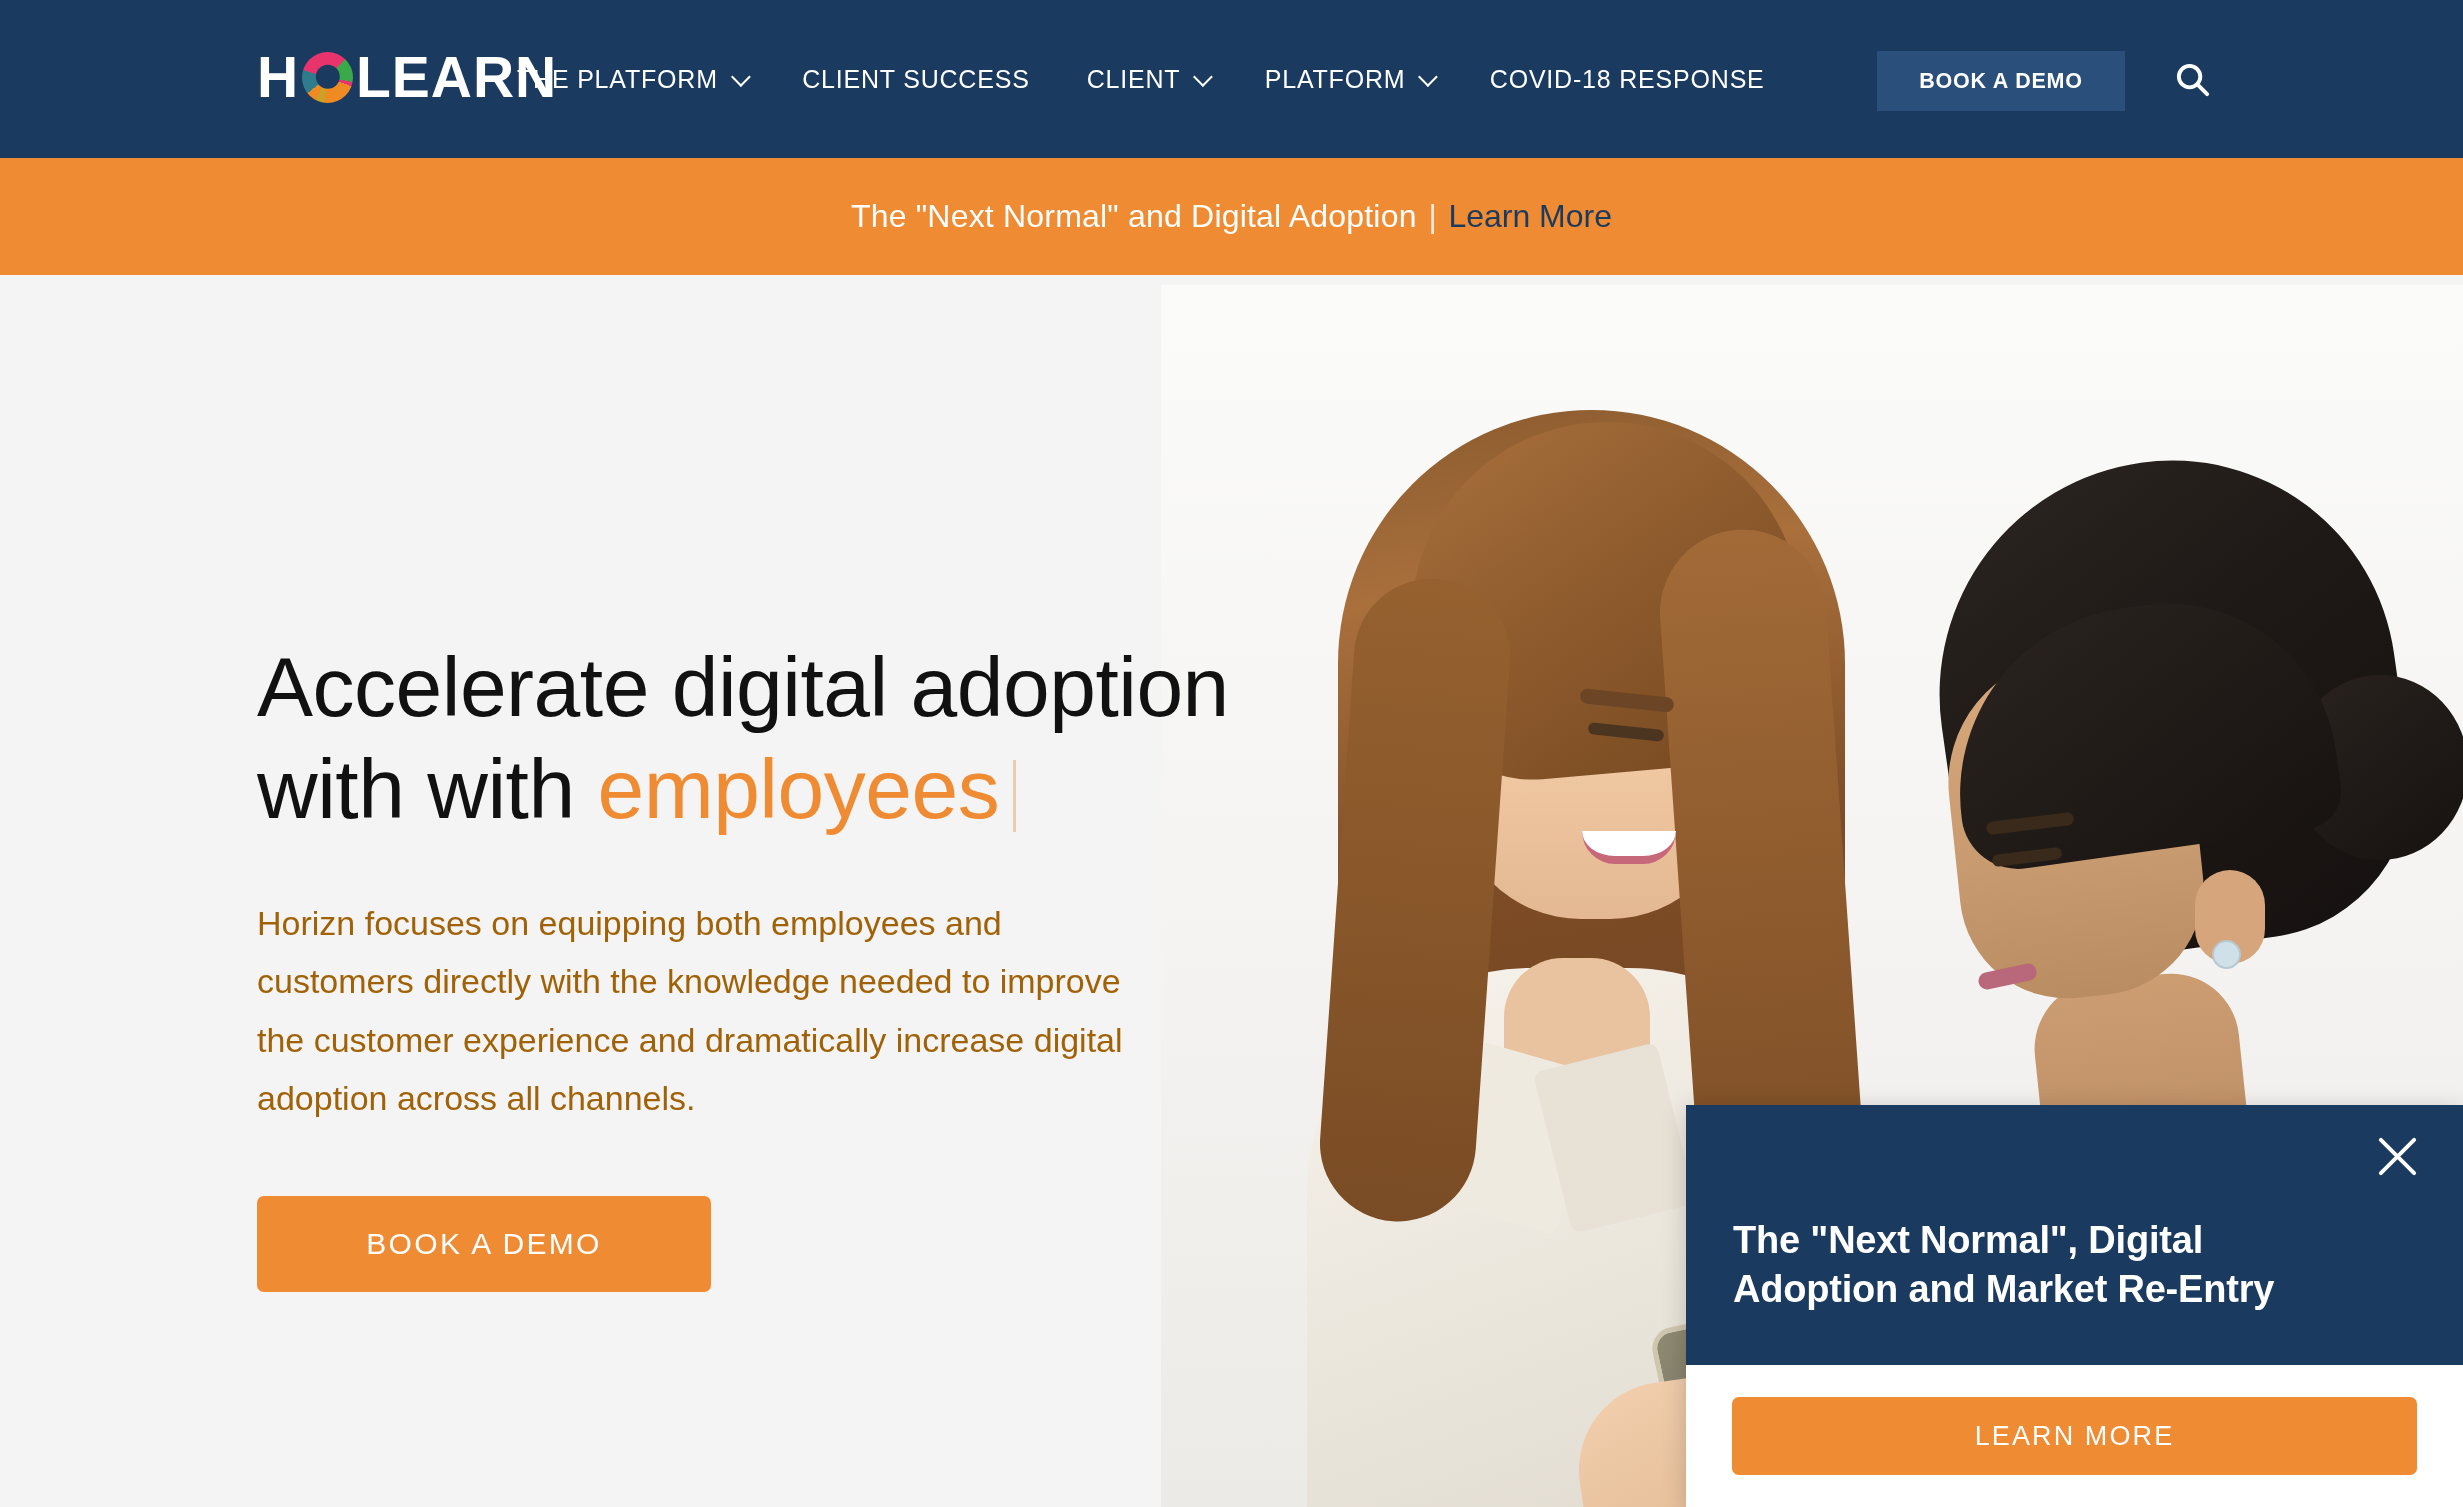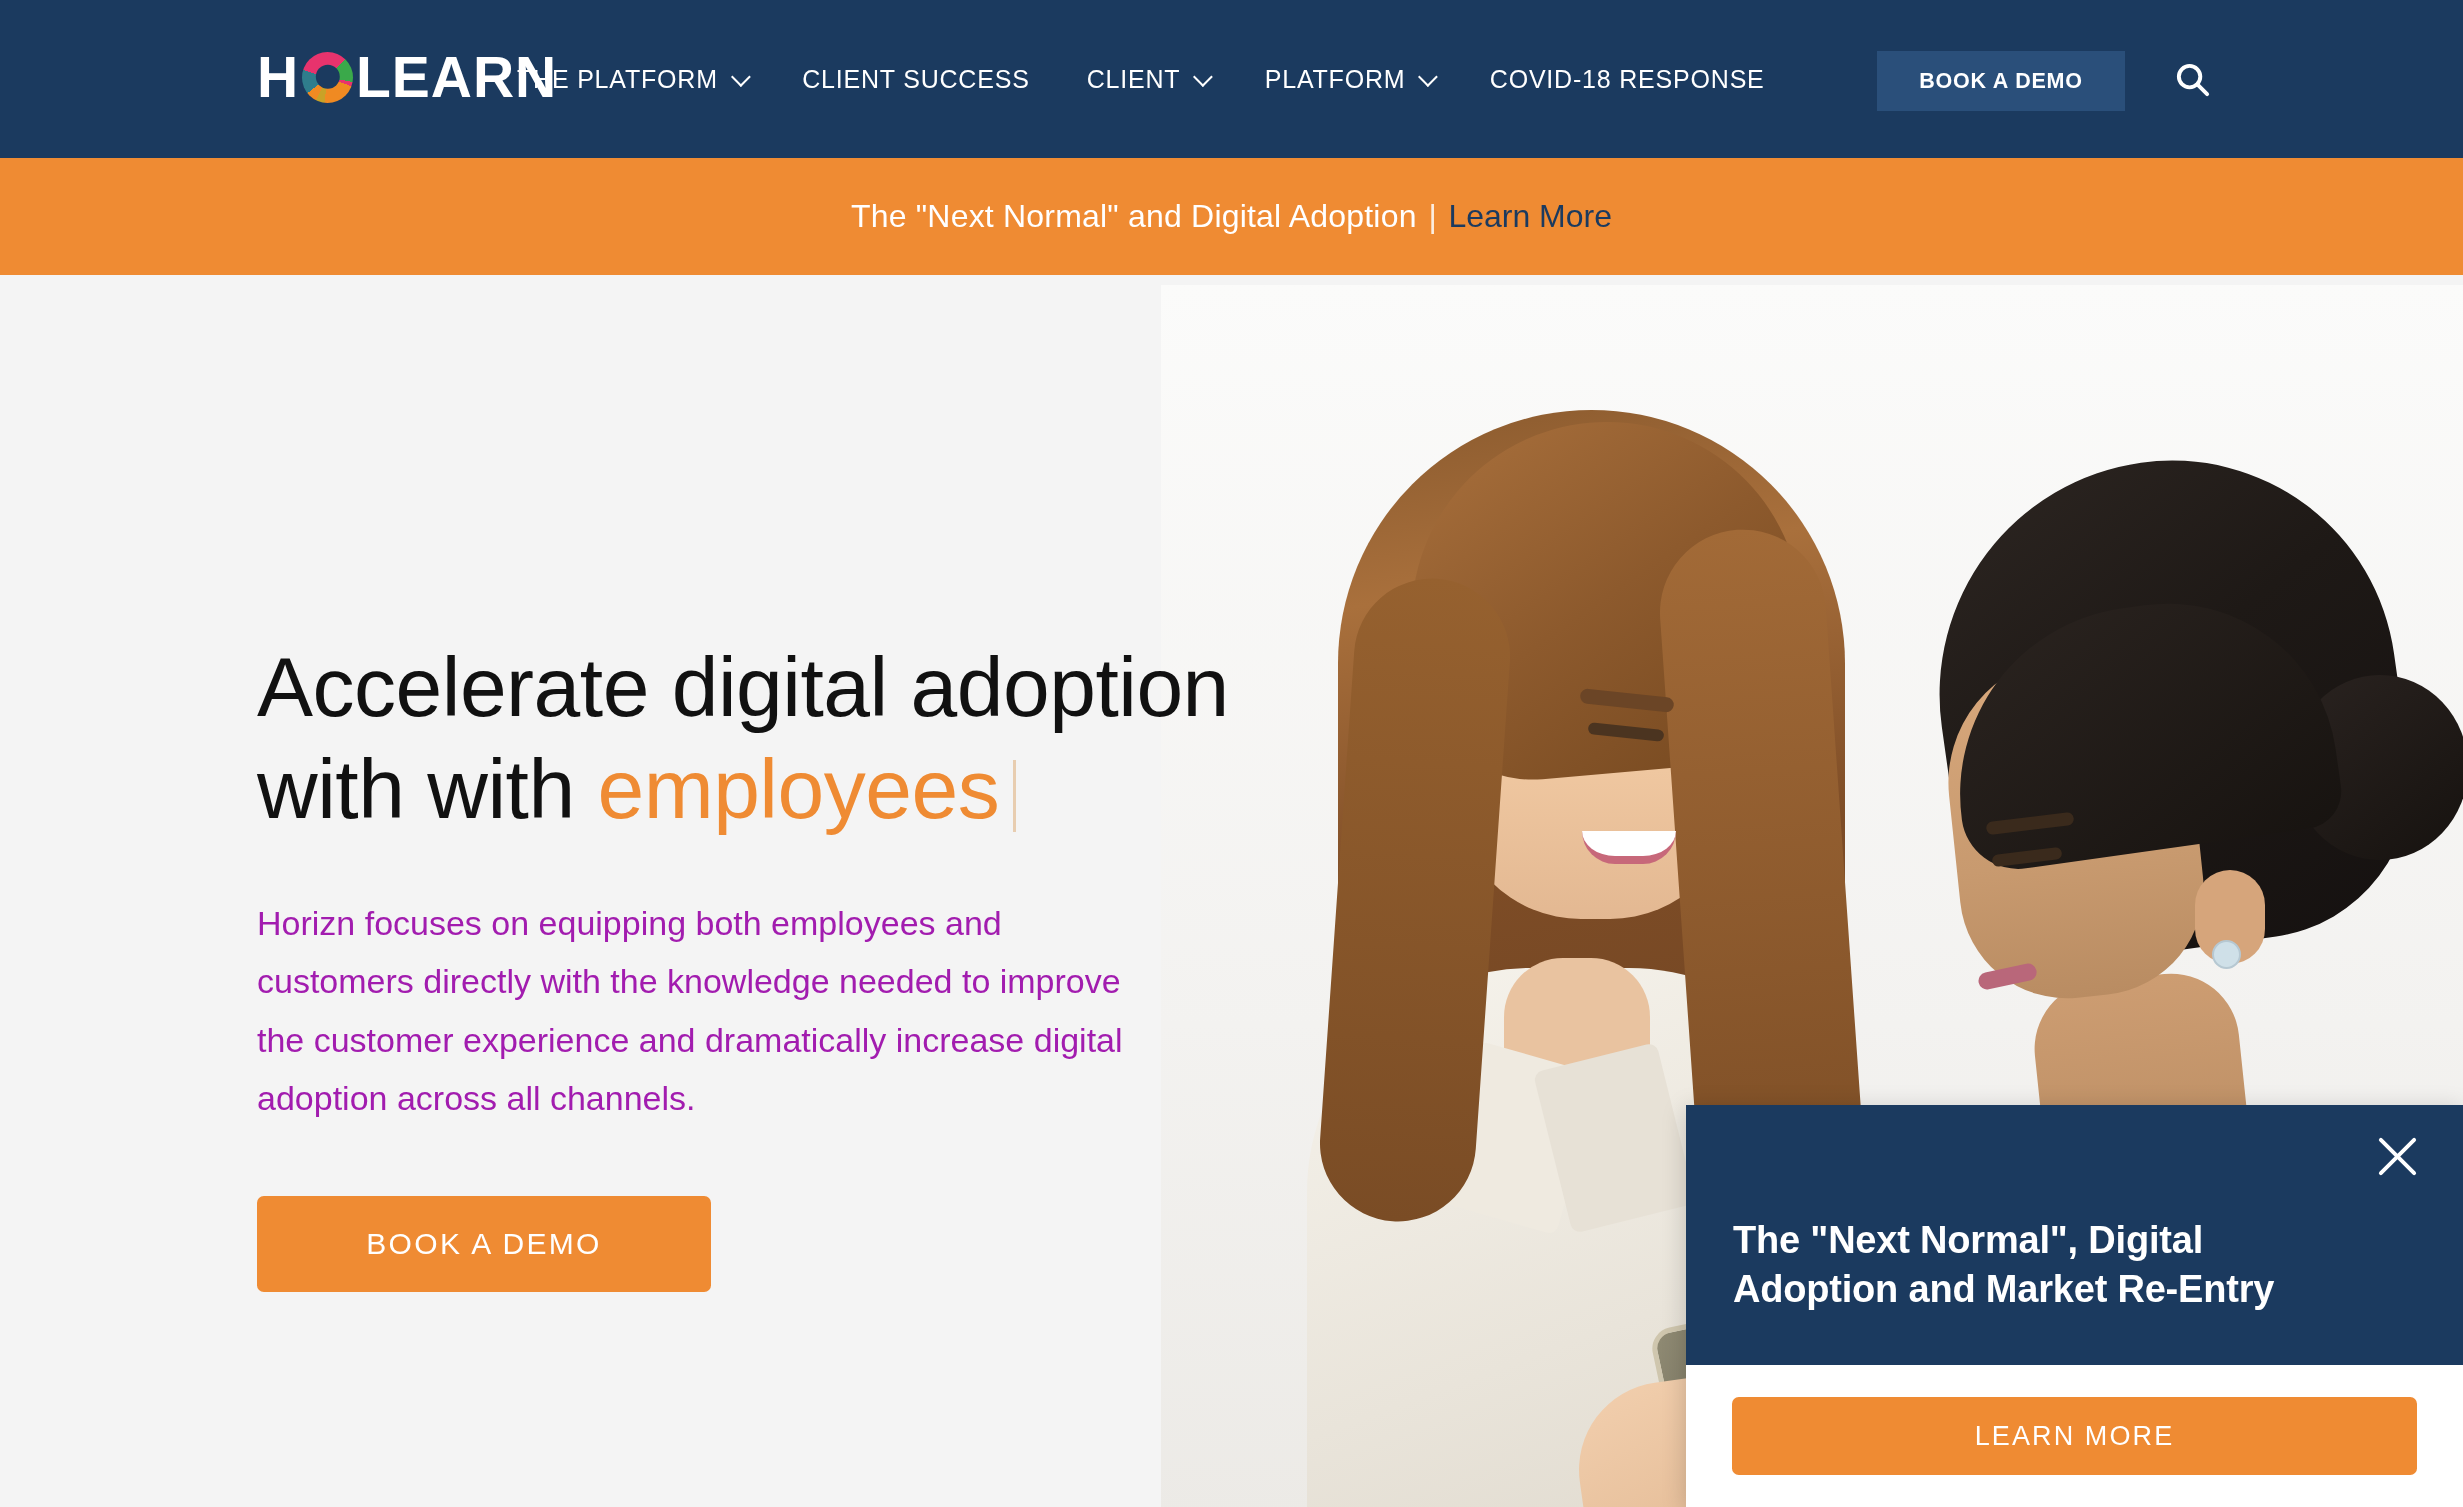--- a/index.html
+++ b/index.html
@@ -201,21 +201,21 @@
     height: 72px;
     background: #e8cdb0;
     vertical-align: -13.7px;
     margin-left: 13.7px;
   }
 
   .subcopy {
     margin-top: 53px;
     font-size: 34px;
     line-height: 1.72;
-    color: #a21caf;
+    color: #a16207;
     width: 868px;
     font-weight: 400;
   }
 
   .demo-btn-hero {
     margin-top: 68px;
     width: 454px;
     height: 96px;
     background: #ef8b33;
     border-radius: 6.8px;

